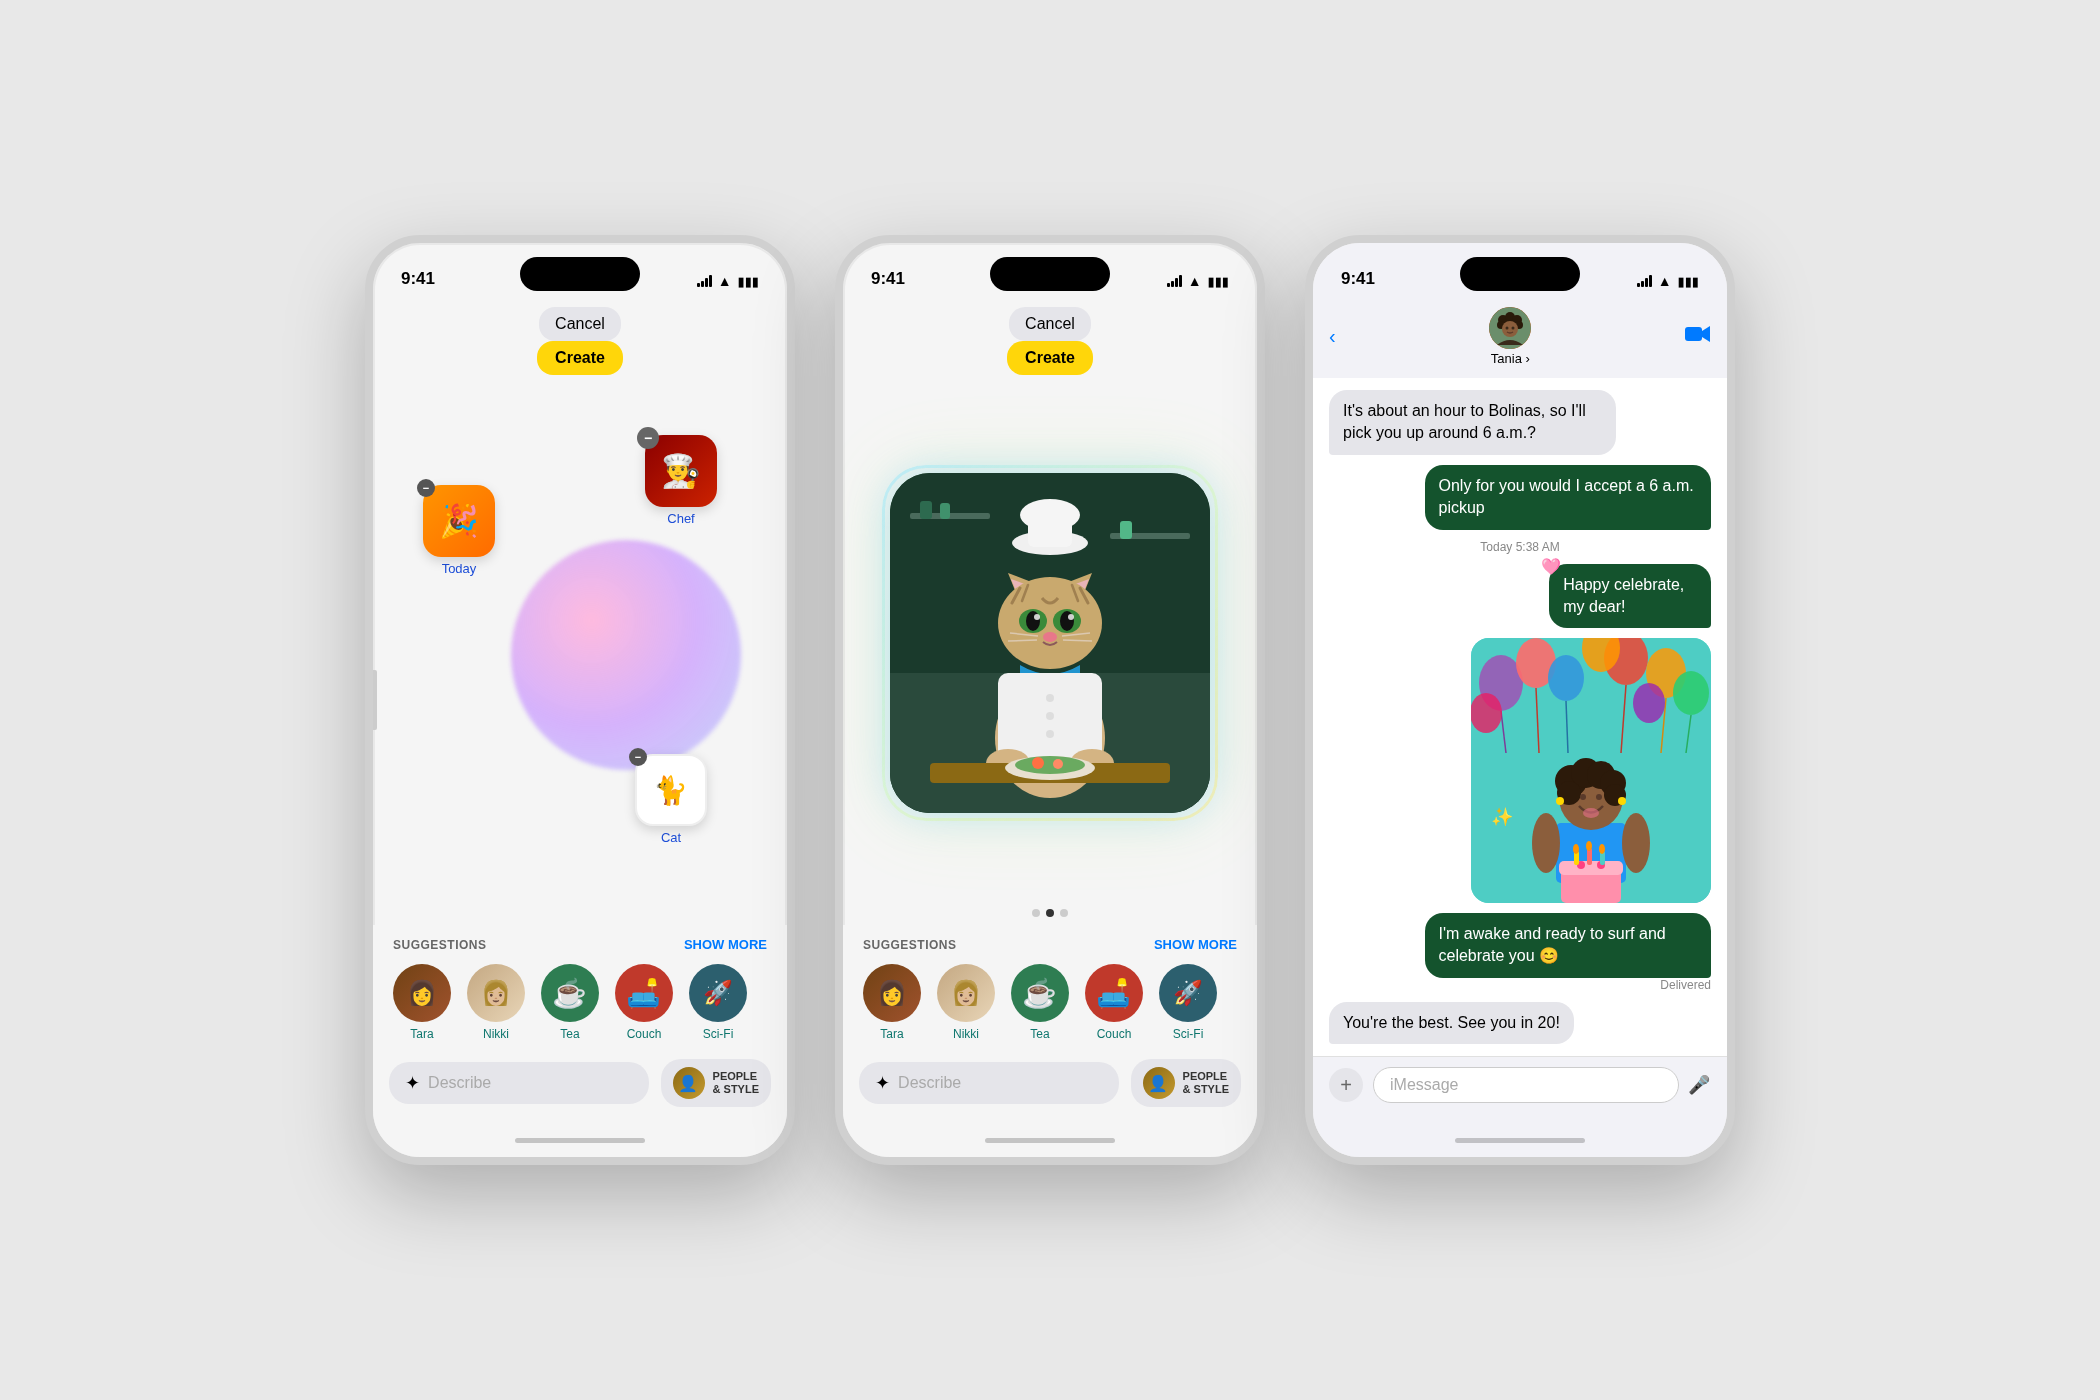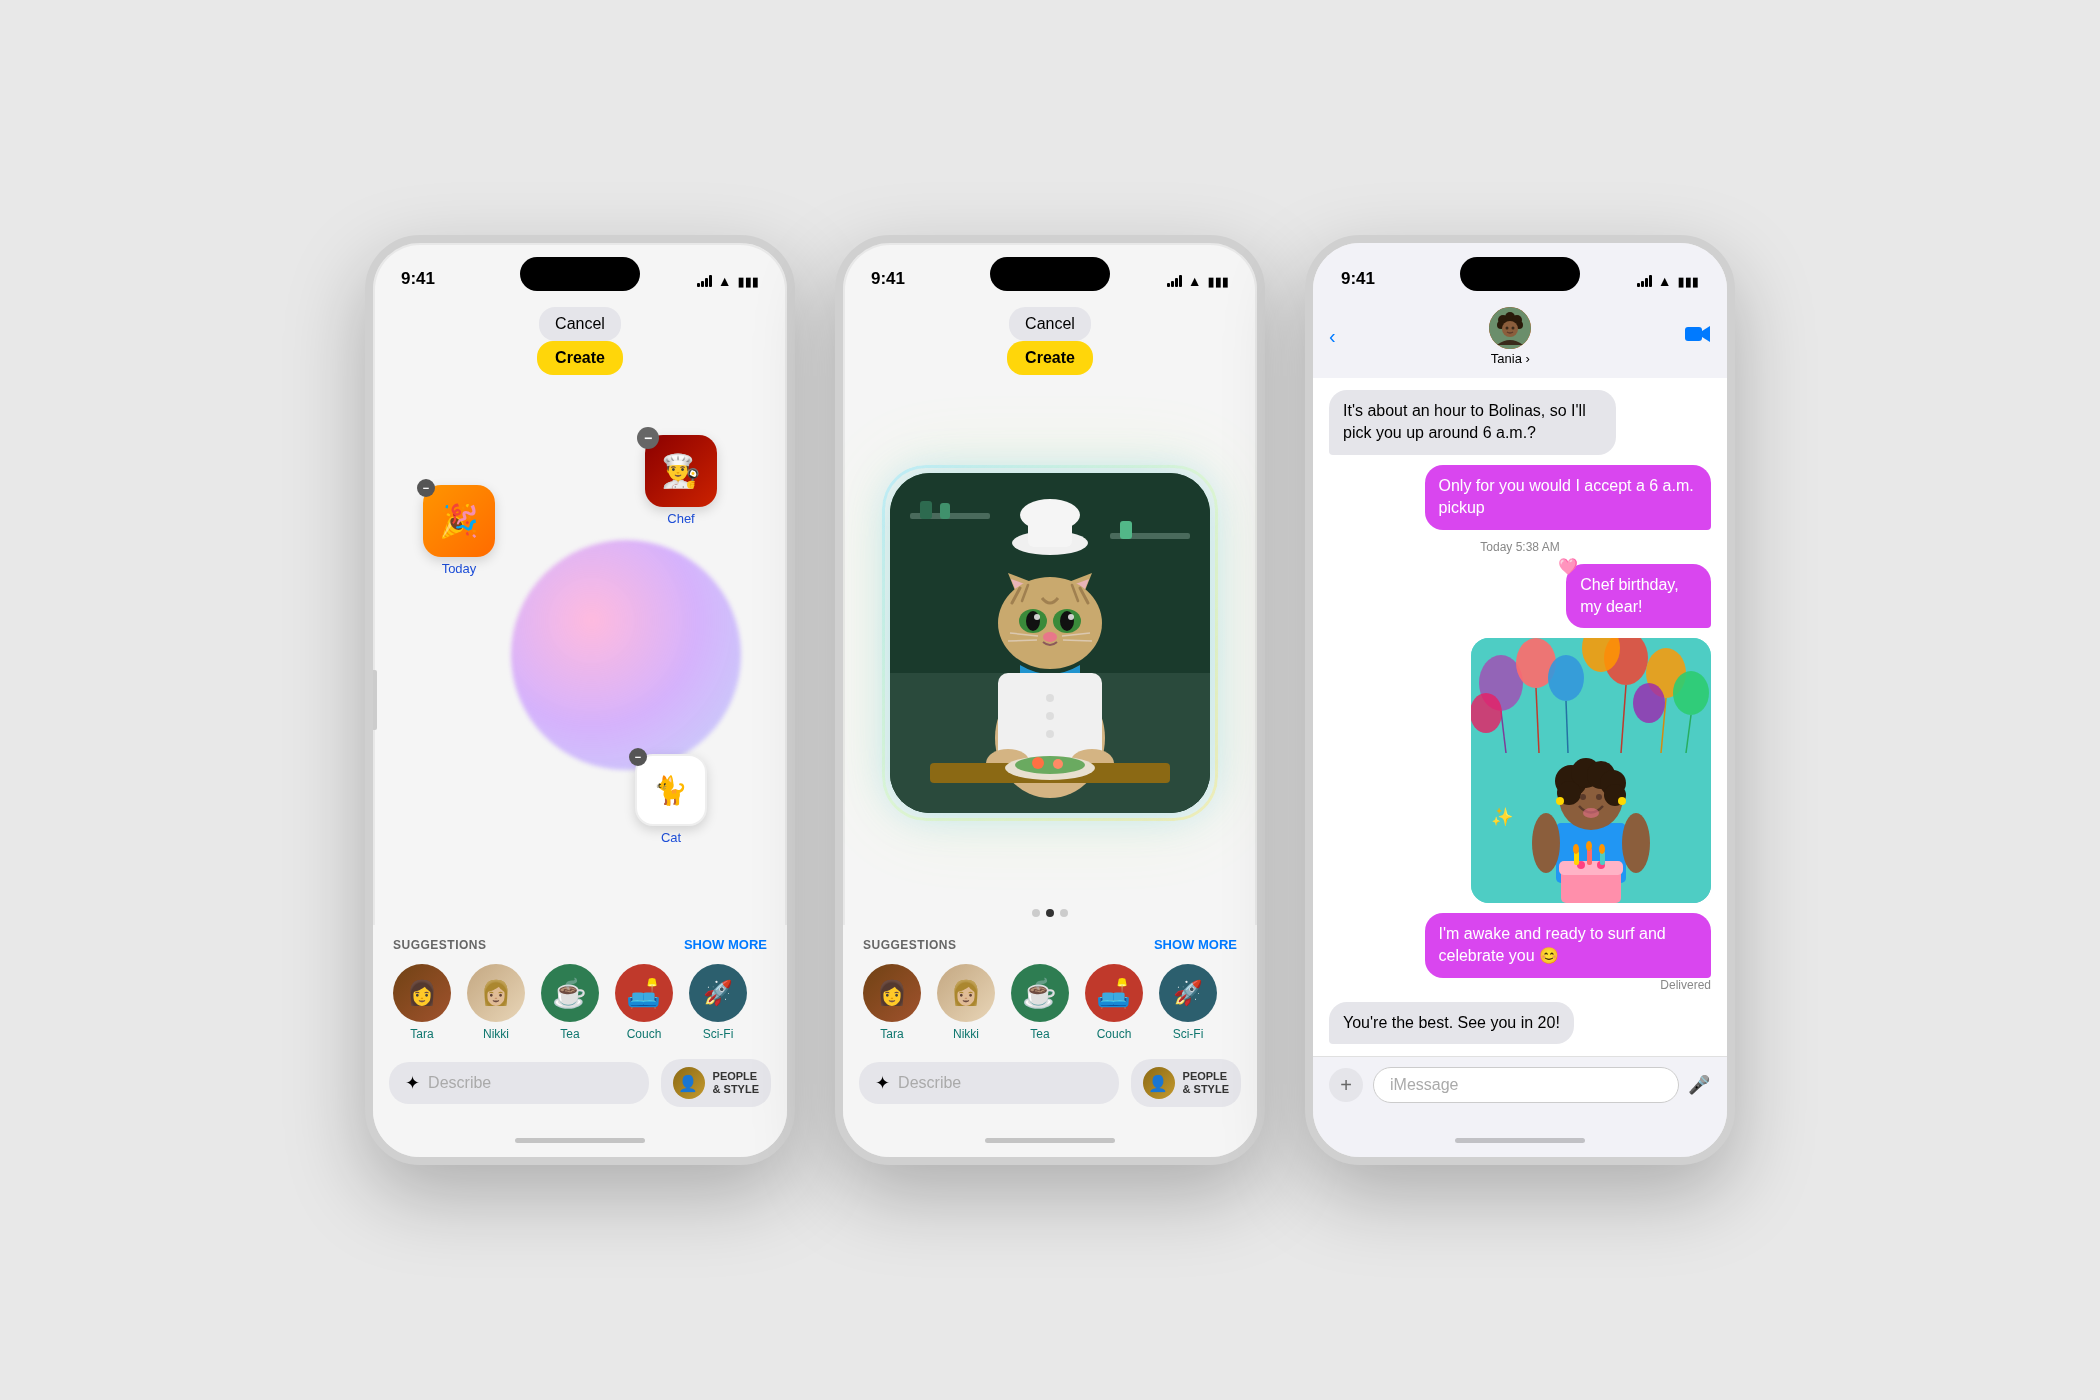--- a/index.html
+++ b/index.html
@@ -412,21 +412,21 @@
     }
 
     .msg-received {
       background: #e5e5ea;
       color: #000;
       align-self: flex-start;
       border-bottom-left-radius: 4px;
     }
 
     .msg-sent {
-      background: #d946ef;
+      background: #14532d;
       color: #fff;
       align-self: flex-end;
       border-bottom-right-radius: 4px;
     }
 
     .msg-timestamp {
       font-size: 12px;
       color: #888;
       text-align: center;
       align-self: center;
@@ -912,21 +912,21 @@
 
       <div class="msg-bubble msg-sent">
         <span>Only for you would I accept a 6 a.m. pickup</span>
       </div>
 
       <div class="msg-timestamp">Today 5:38 AM</div>
 
       <div class="msg-wrapper" style="align-self: flex-end;">
         <div class="msg-bubble msg-sent" style="position:relative;">
           <div class="heart-reaction">🩷</div>
-          <span>Chef birthday, my dear!</span>
+          <span>Happy celebrate, my dear!</span>
         </div>
       </div>
 
       <div class="msg-image-bubble">
         <div class="birthday-image">
 
           <svg width="240" height="280" viewBox="0 0 240 280">
 
             <rect width="240" height="280" fill="#4ECDC4"></rect>
 

